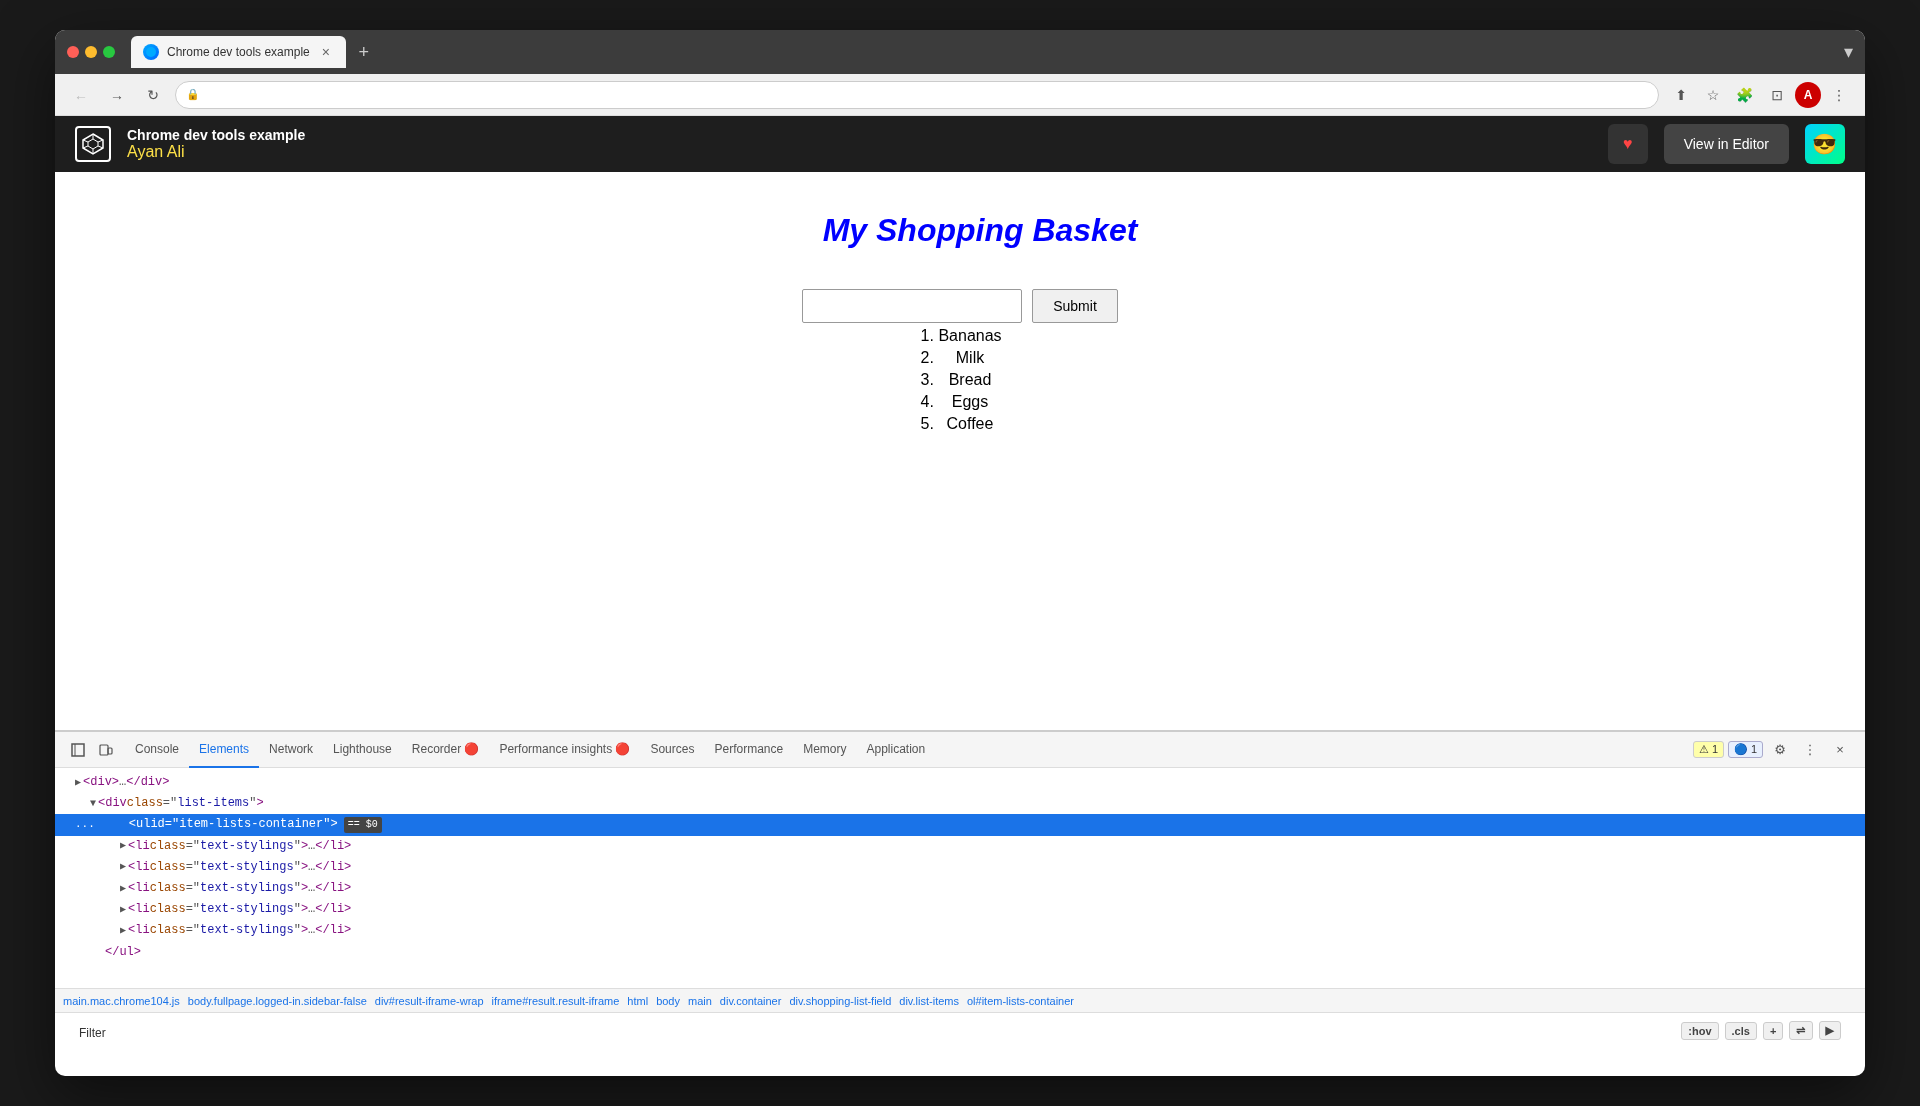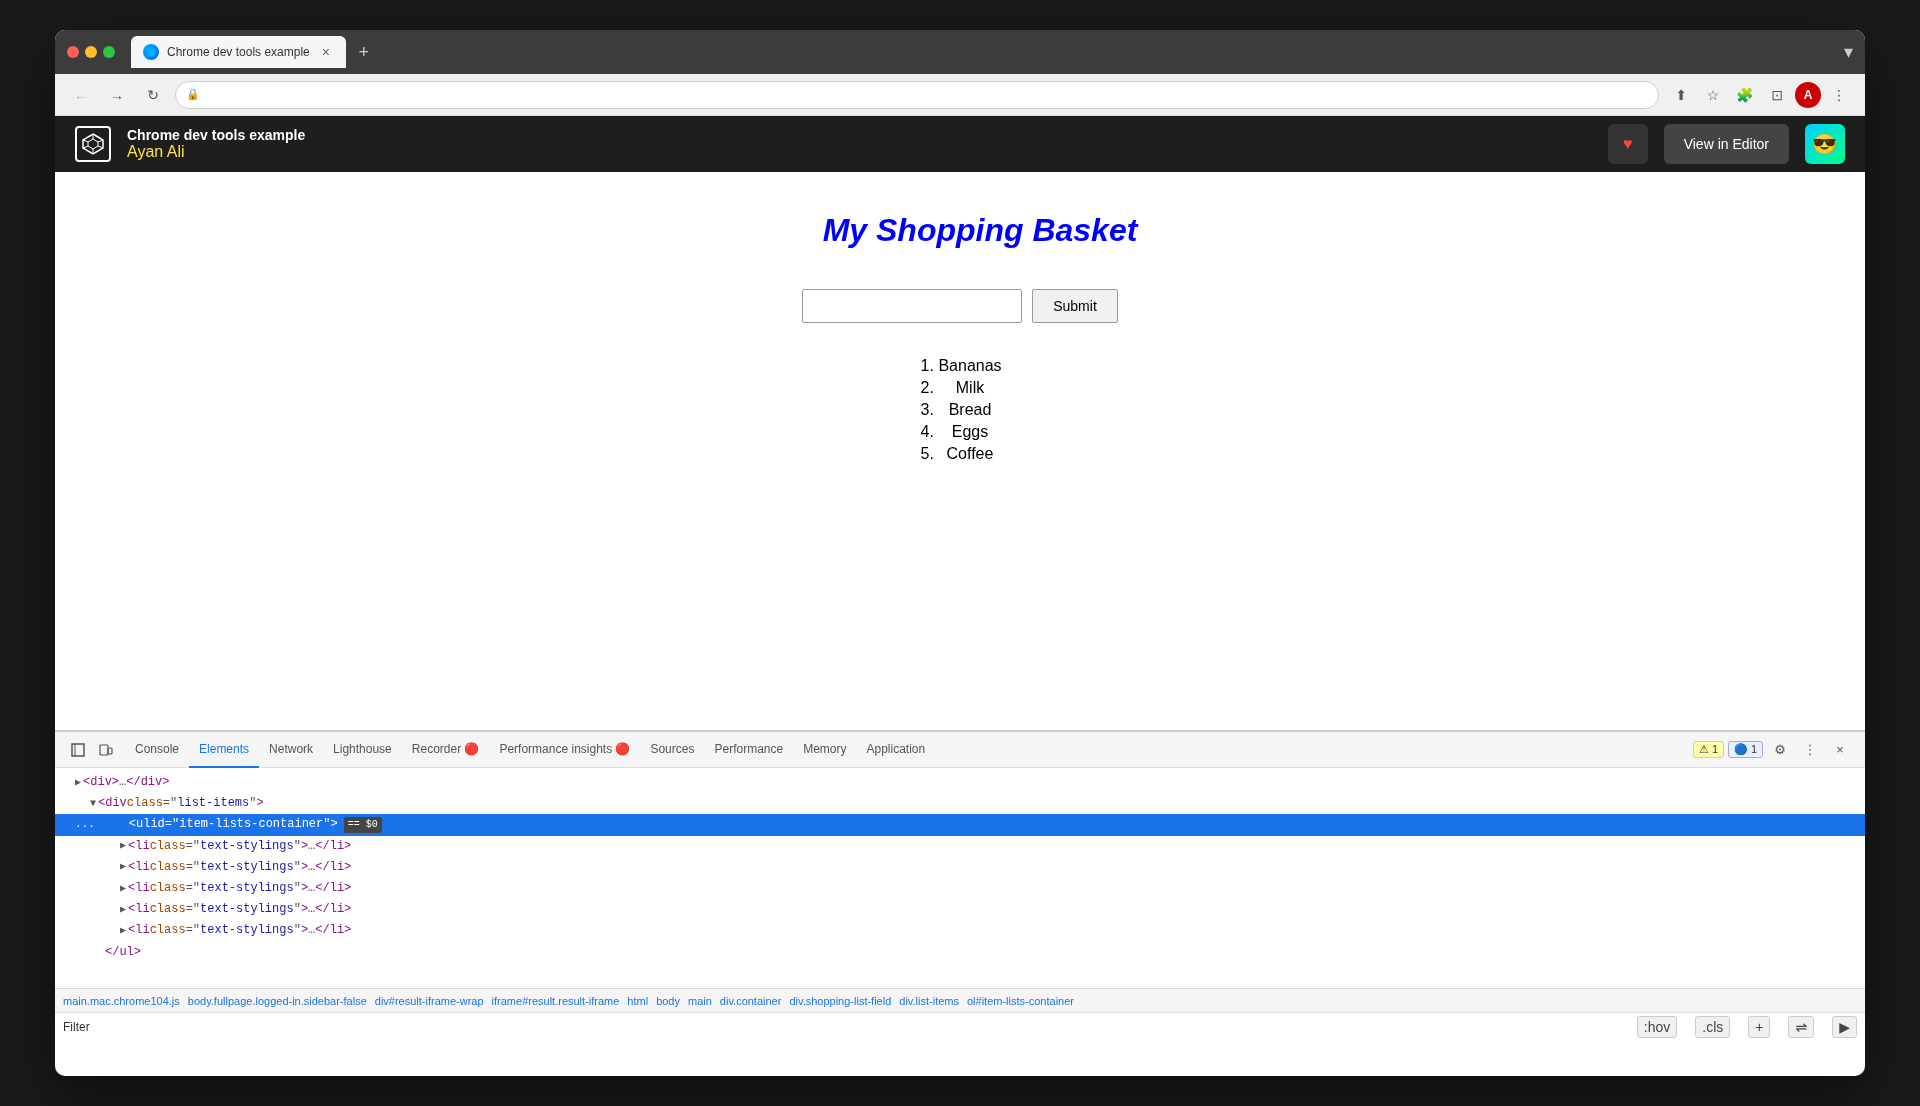--- a/index.html
+++ b/index.html
@@ -259,21 +259,20 @@
       color: #00f;
       font-size: 32px;
       font-weight: bold;
       font-style: italic;
       margin-bottom: 40px;
       margin-left: 40px;
     }
     .input-row {
       display: flex;
       gap: 10px;
-      margin-bottom: 30px;
     }
     .shopping-input {
       width: 220px;
       height: 34px;
       border: 1px solid #999;
       border-radius: 2px;
       padding: 0 8px;
       font-size: 14px;
     }
     .submit-btn {
@@ -440,38 +439,39 @@
       color: #1a73e8;
       background: rgba(26,115,232,0.08);
     }
 
     
     .filter-row {
       background: #fff;
       border-top: 1px solid #ddd;
       height: 28px;
       display: flex;
-      align-items: center;
-      padding: 0 8px;
-      gap: 18px;
+      align-items: flex-end;
+      padding: 0 24px;
+      gap: 6px;
       font-size: 12px;
     }
     .filter-input {
       color: #333;
       font-size: 12px;
       flex: 1;
     }
     .filter-btn {
       padding: 2px 6px;
-      font-size: 14px;
+      font-size: 11px;
       background: #f0f0f0;
       border: 1px solid #ccc;
       border-radius: 3px;
       cursor: pointer;
       color: #444;
+      font-weight: bold;
     }
   </style>
 </head>
 <body>
 
 <div class="browser-window">
 
   <div class="title-bar">
     <div class="traffic-lights">
       <div class="traffic-light tl-red"></div>

